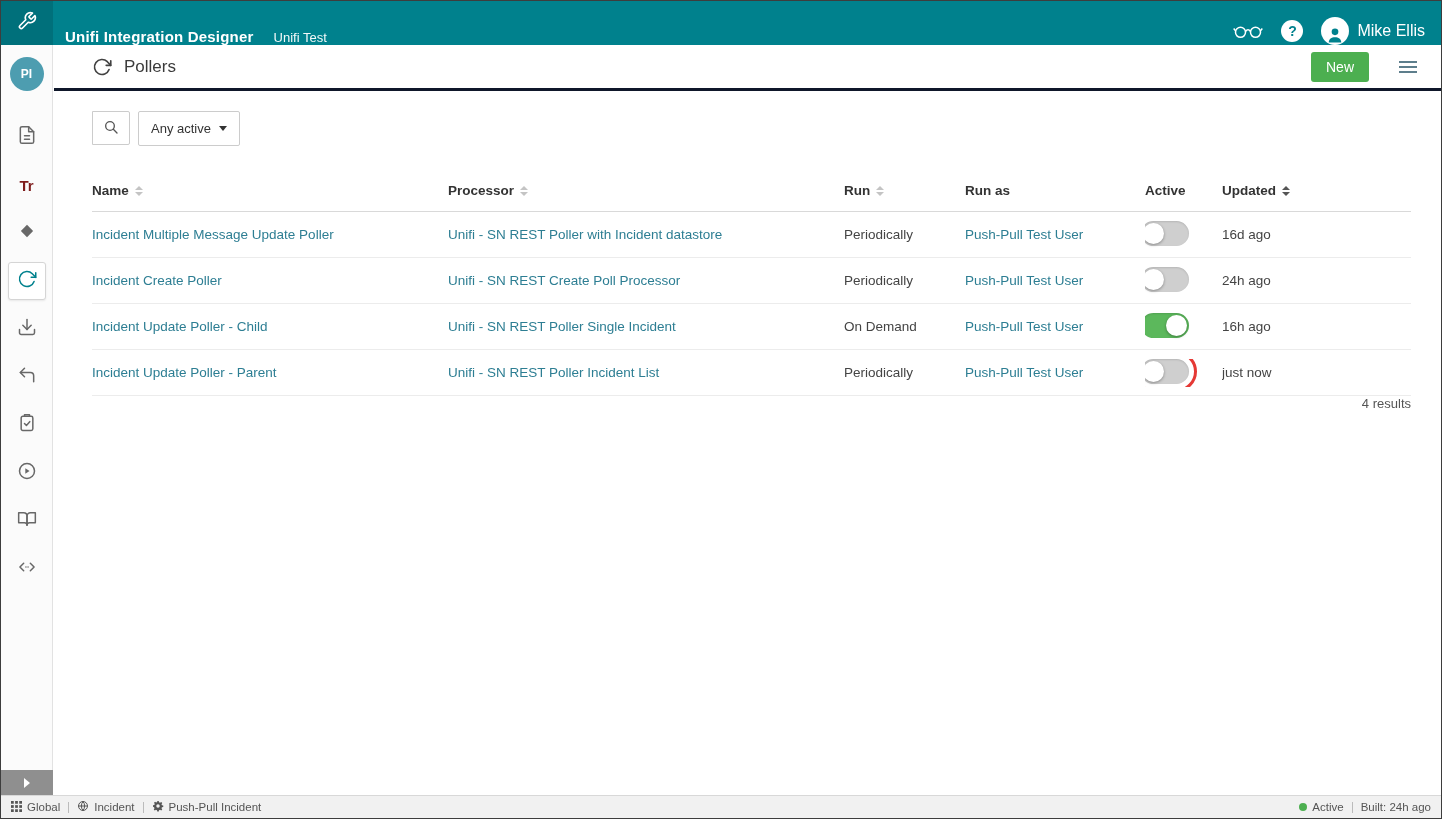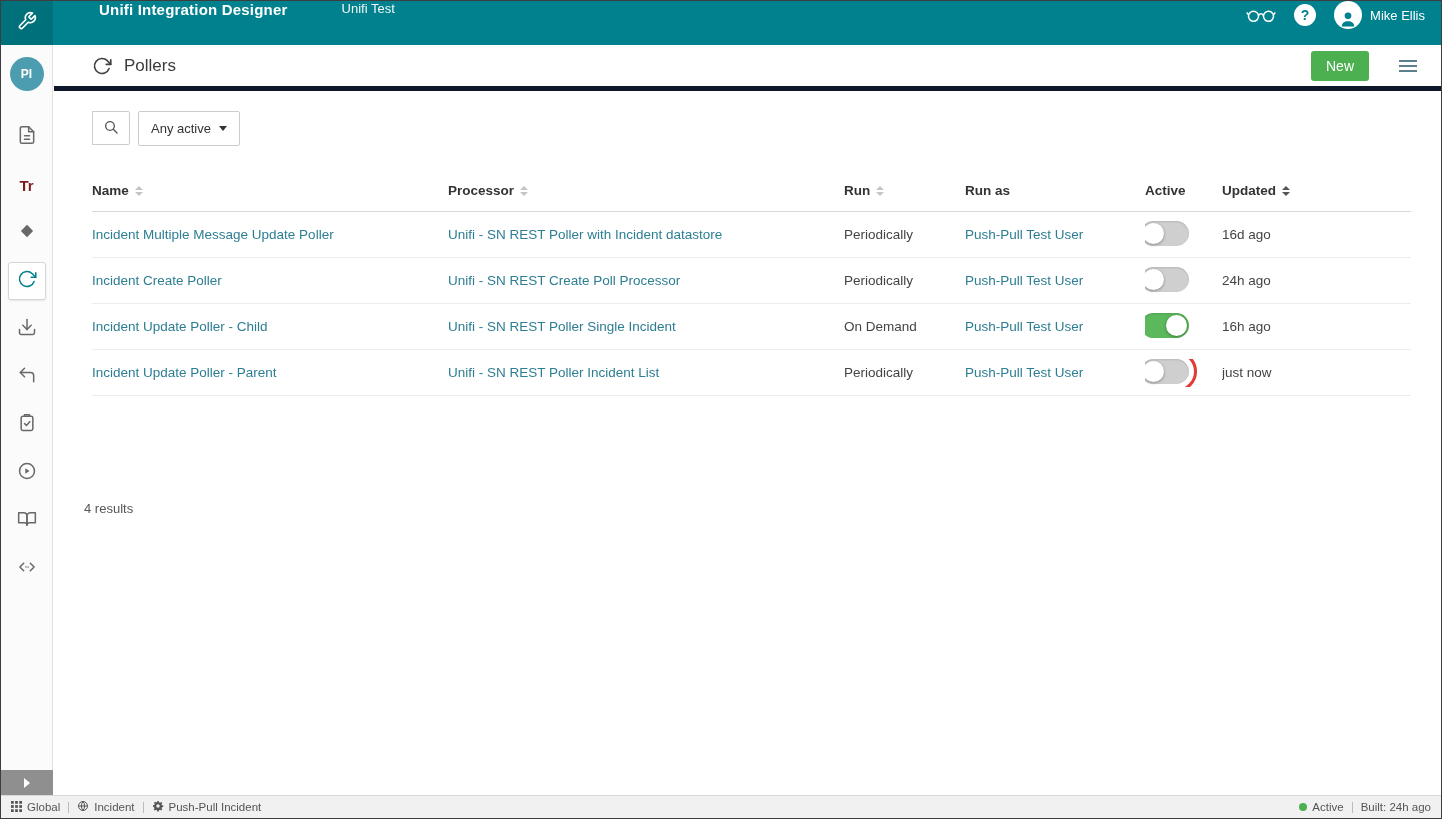--- a/index.html
+++ b/index.html
@@ -1,45 +1,45 @@
 <!DOCTYPE html>
 <html><head>
 <meta charset="utf-8">
 <style>
   * { box-sizing: border-box; margin: 0; padding: 0; }
   body { font-family: "Liberation Sans", sans-serif; background: #ffffff; }
   .app { position: relative; width: 1442px; height: 819px; background: #fff; overflow: hidden; border: 1px solid #3d3d3d; }
 
   
-  .topbar { position: absolute; top: 0; left: 0; right: 0; height: 44px; background: #00818d; display: flex; align-items: flex-start; color: #fff; z-index: 30; gap: 34px; }
+  .topbar { position: absolute; top: 0; left: 0; right: 0; height: 44px; background: #00818d; display: flex; align-items: flex-end; color: #fff; z-index: 30; }
   .logo-box { width: 52px; height: 44px; background: #00707b; display: flex; align-items: center; justify-content: center; flex: 0 0 52px; cursor: pointer; }
   .app-title { font-size: 15px; font-weight: 700; margin-left: 12px; letter-spacing: .2px; }
   .env-name { font-size: 13px; margin-left: 20px; opacity: .95; }
   .topbar-right { margin-left: auto; display: flex; align-items: center; gap: 18px; padding-right: 16px; }
   .help-btn { width: 22px; height: 22px; border-radius: 50%; background: #fff; color: #00818d; font-weight: 700; font-size: 14px; display: flex; align-items: center; justify-content: center; cursor: pointer; }
   .avatar { width: 28px; height: 28px; border-radius: 50%; background: #fff; display: flex; align-items: flex-end; justify-content: center; overflow: hidden; cursor: pointer; }
   .user-wrap { display: flex; align-items: center; gap: 8px; cursor: pointer; }
-  .user-name { font-size: 13px; }
+  .user-name { font-size: 16px; }
   .icon-btn { background: none; border: none; cursor: pointer; display: flex; align-items: center; }
 
   
   .sidebar { position: absolute; top: 44px; left: 0; bottom: 23px; width: 52px; background: #fbfbfb; border-right: 1px solid #e2e2e2; display: flex; flex-direction: column; align-items: center; padding-top: 12px; z-index: 20; }
   .pi-badge { width: 34px; height: 34px; border-radius: 50%; background: #4d9db0; color: #fff; font-size: 12px; font-weight: 700; display: flex; align-items: center; justify-content: center; margin-bottom: 22px; cursor: pointer; }
   .side-item { width: 100%; height: 48px; display: flex; align-items: center; justify-content: center; color: #686868; cursor: pointer; }
   .side-item .box { width: 38px; height: 38px; display: flex; align-items: center; justify-content: center; border-radius: 3px; border: 1px solid transparent; }
   .side-item.active { color: #00818d; }
   .side-item.active .box { background: #fff; border-color: #d5d5d5; box-shadow: 0 1px 2px rgba(0,0,0,.08); }
   .nav-svg { width: 20px; height: 20px; fill: none; stroke: currentColor; stroke-width: 1.8; stroke-linecap: round; stroke-linejoin: round; }
   .tr-text { font-size: 15px; font-weight: 700; color: #7f1d1d; }
   .collapse-btn { position: absolute; bottom: 0; left: 0; width: 52px; height: 25px; background: #8f8f8f; border: none; display: flex; align-items: center; justify-content: center; cursor: pointer; }
   .chev-right { width: 0; height: 0; border-top: 5px solid transparent; border-bottom: 5px solid transparent; border-left: 6px solid #fff; }
 
   
   .main { position: absolute; top: 44px; left: 53px; right: 0; bottom: 23px; background: #fff; overflow: hidden; }
-  .page-header { height: 46px; display: flex; align-items: center; padding: 0 22px 0 38px; border-bottom: 5px solid #0f172a; }
+  .page-header { height: 46px; display: flex; align-items: center; padding: 0 22px 0 38px; border-bottom: 3px solid #0f172a; }
   .page-title-icon { color: #424242; display: flex; margin-right: 12px; }
   .page-title { font-size: 17px; color: #3b3b3b; font-weight: 400; }
   .header-actions { margin-left: auto; display: flex; align-items: center; gap: 28px; }
   .btn-new { background: #4caf50; color: #fff; border: none; border-radius: 3px; font-size: 14px; padding: 7px 15px; cursor: pointer; font-family: inherit; }
   .hamburger { display: flex; flex-direction: column; gap: 3px; background: none; border: none; cursor: pointer; padding: 4px 2px; }
   .hamburger span { display: block; width: 18px; height: 2px; background: #5d7e8c; }
 
   
   .filters { display: flex; align-items: stretch; margin: 20px 0 24px 38px; }
   .search-input { width: 168px; height: 34px; border: 1px solid #ccc; border-right: none; border-radius: 2px 0 0 2px; padding: 0 10px; font-size: 13px; font-family: inherit; color: #333; outline: none; }
@@ -64,21 +64,21 @@
   a.link { color: #2d7e93; text-decoration: none; cursor: pointer; }
   .cell { padding-right: 14px; white-space: nowrap; overflow: hidden; text-overflow: ellipsis; }
 
   
   .toggle { position: relative; width: 48px; height: 25px; border-radius: 13px; background: #cfcfcf; box-shadow: inset 0 1px 2px rgba(0,0,0,.12); cursor: pointer; display: inline-block; margin-left: -4px; }
   .toggle .knob { position: absolute; top: 2px; left: 2px; width: 21px; height: 21px; border-radius: 50%; background: #fff; box-shadow: 0 1px 3px rgba(0,0,0,.35); }
   .toggle.on { background: #5cb85c; }
   .toggle.on .knob { left: auto; right: 2px; }
   .annotated { outline: 3px solid #e53935; outline-offset: 5px; }
 
-  .results { padding: 0 30px; margin-top: 105px; font-size: 13px; color: #555; }
+  .results { text-align: right; padding: 0 30px; font-size: 13px; color: #555; }
 
   
   .statusbar { position: absolute; bottom: 0; left: 0; right: 0; height: 23px; background: #f1f1f1; border-top: 1px solid #d8d8d8; display: flex; align-items: center; padding: 0 10px; font-size: 11.5px; color: #555; gap: 8px; z-index: 25; }
   .sb-item { display: flex; align-items: center; gap: 5px; }
   .sb-sep { width: 1px; height: 11px; background: #bbb; }
   .statusbar .right { margin-left: auto; display: flex; align-items: center; gap: 8px; }
   .green-dot { width: 8px; height: 8px; border-radius: 50%; background: #4caf50; display: inline-block; }
 </style>
 </head>
 <body>

